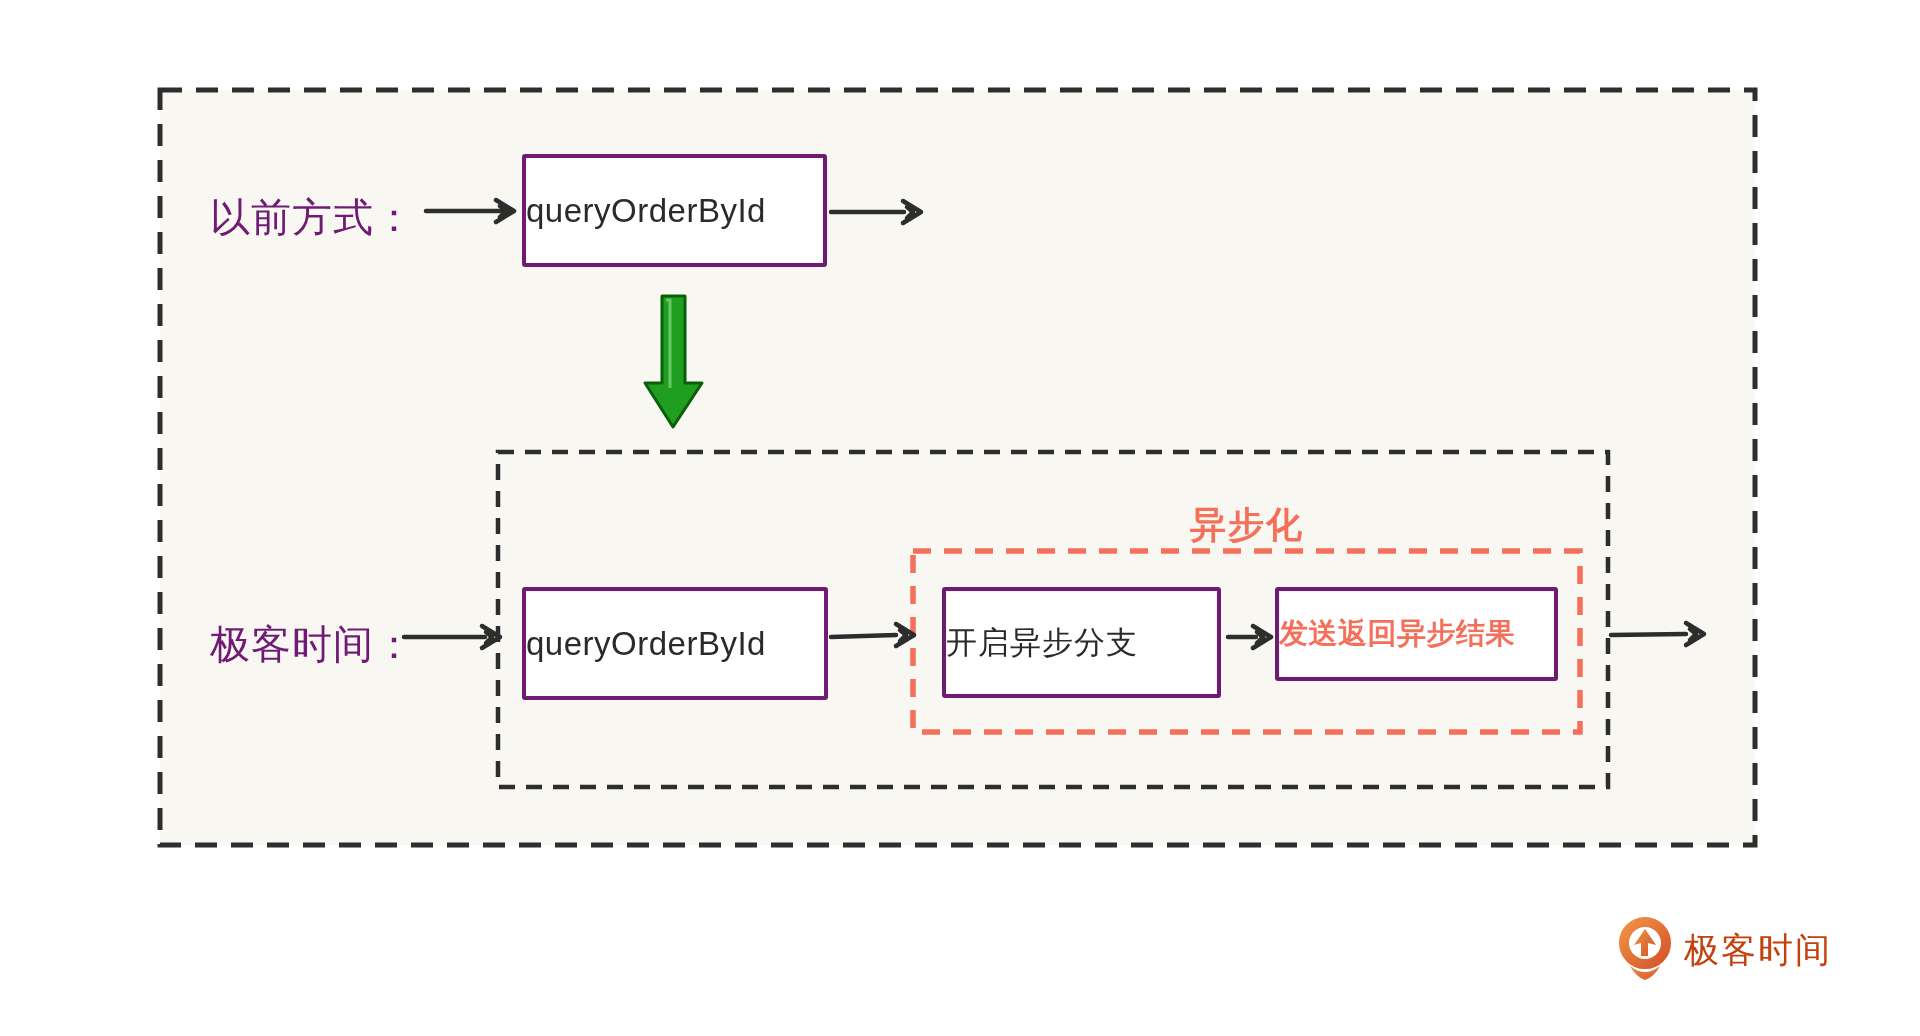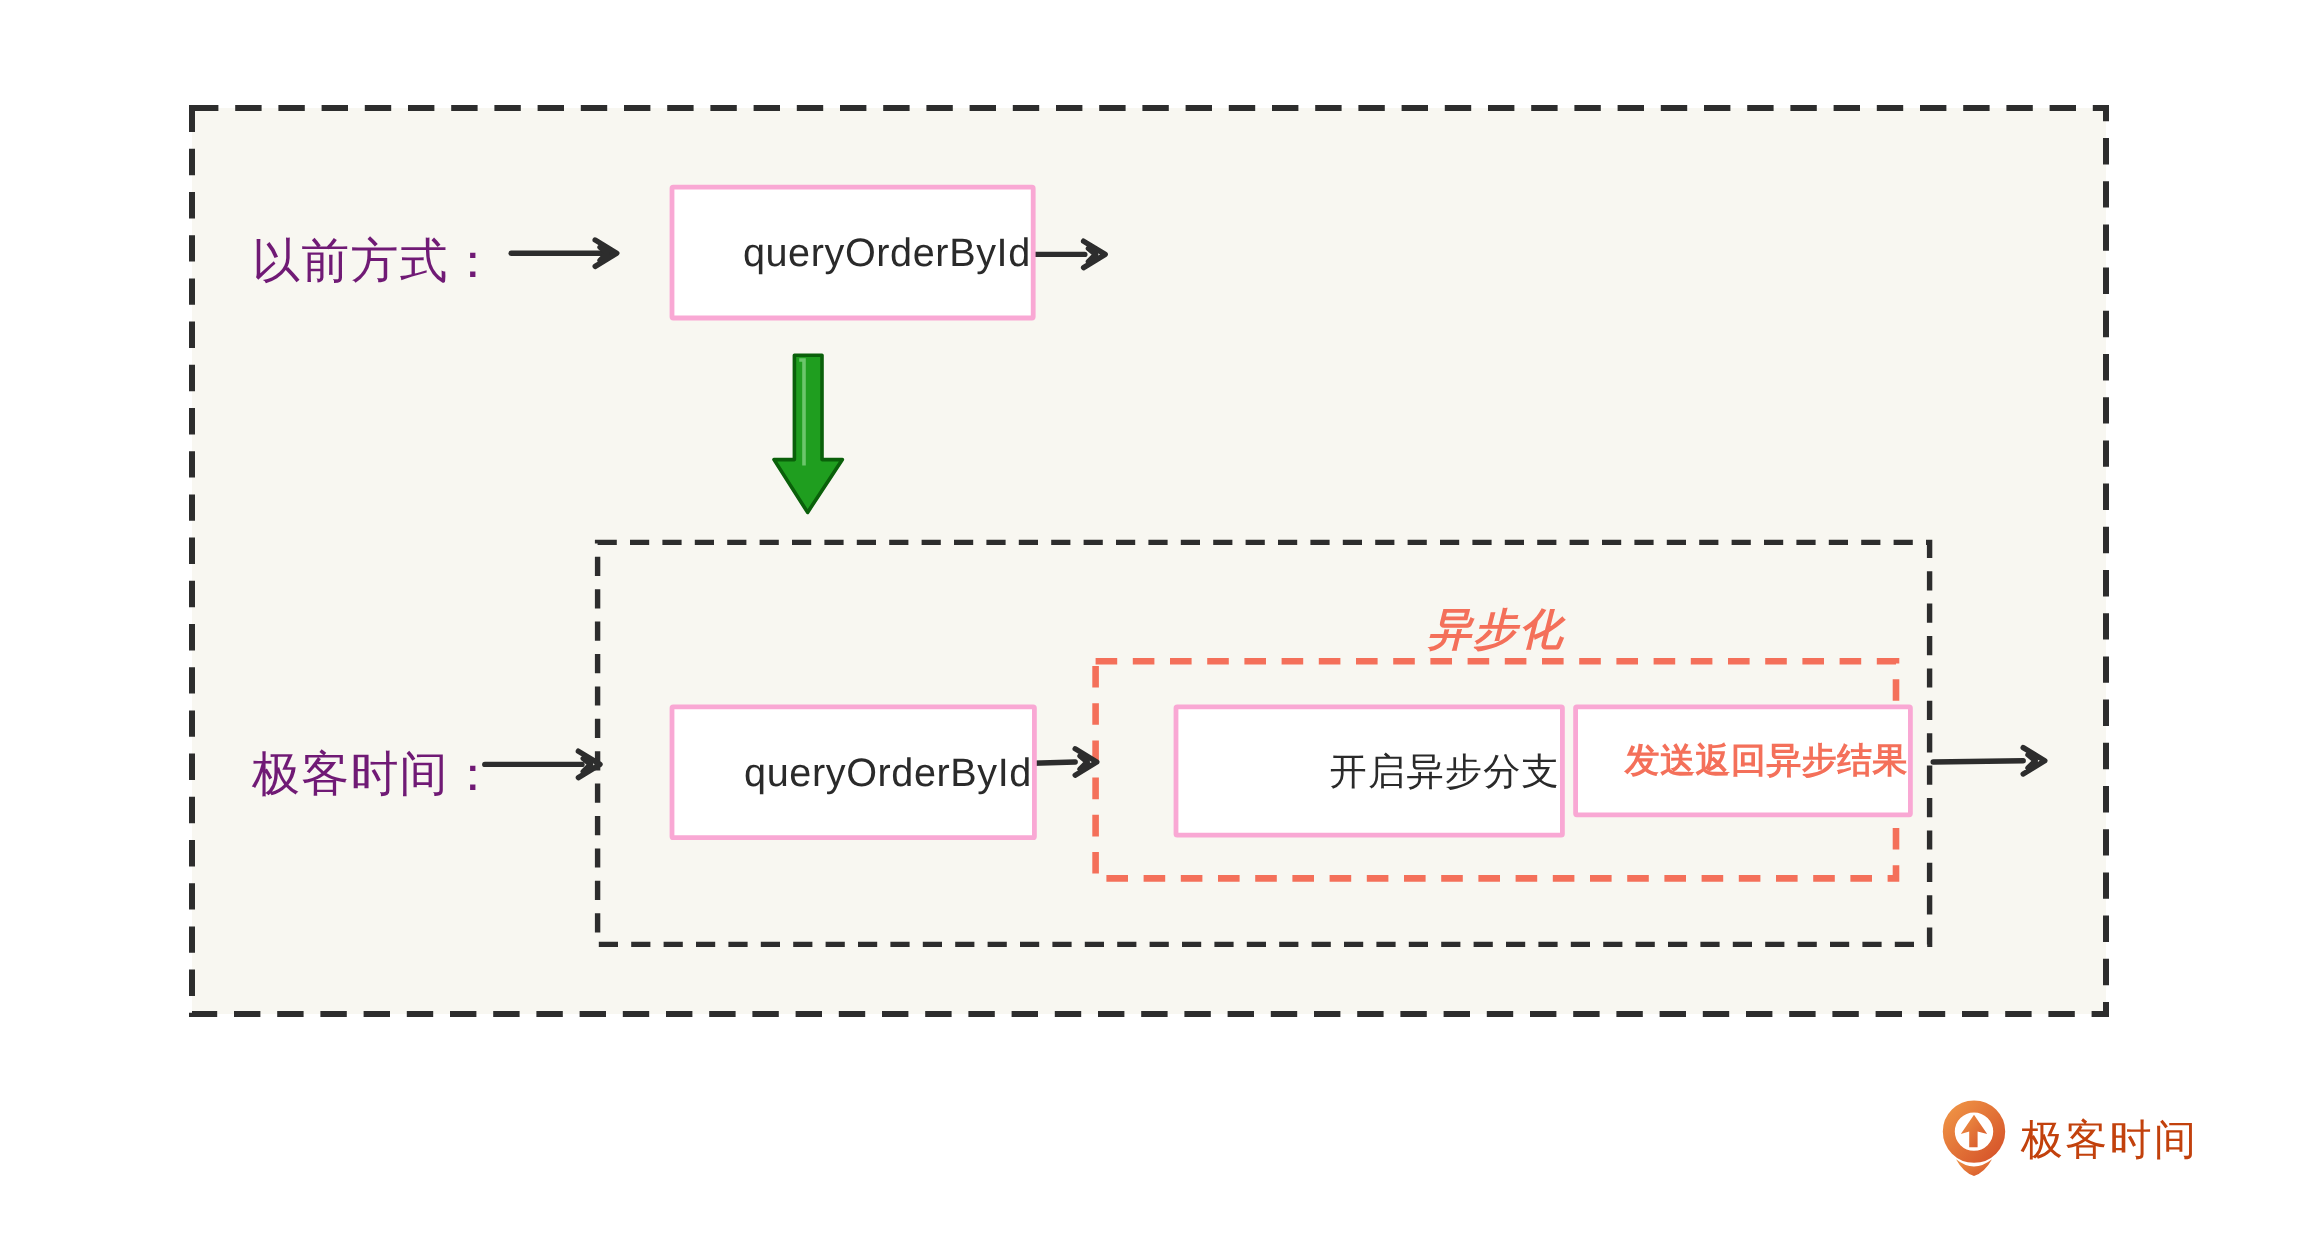--- a/index.html
+++ b/index.html
@@ -1,35 +1,33 @@
 <!DOCTYPE html>
 <html><head>
 <meta charset="utf-8">
 <style>
   html,body{margin:0;padding:0;background:#ffffff;}
   body{font-family:"Liberation Sans","DejaVu Sans",sans-serif;}
   .stage{position:relative;width:1920px;height:1036px;background:#ffffff;overflow:hidden;}
   .strokes{position:absolute;left:0;top:0;width:1920px;height:1036px;}
   .node{
-    position:absolute;background:#ffffff;border:4px solid #f9a8d4;border-radius:3px;
-    display:flex;align-items:center;justify-content:flex-end;box-sizing:border-box;
+    position:absolute;background:#ffffff;border:4px solid #701a75;border-radius:3px;
+    display:flex;align-items:center;justify-content:flex-start;box-sizing:border-box;
     color:#2a2a2a;
-    margin-left:36px;
   }
   .node-query{font-size:33px;letter-spacing:0.5px;}
   .node-cn{font-size:31px;letter-spacing:1px;}
   .node-accent{font-size:29px;font-weight:bold;color:#f4705a;letter-spacing:0.5px;}
   .row-label{
     position:absolute;font-size:40px;color:#701a75;font-weight:500;letter-spacing:1px;
     white-space:nowrap;
   }
   .asyncify-label{
     position:absolute;font-size:36px;font-weight:bold;color:#f4705a;letter-spacing:2px;
     white-space:nowrap;
-    font-style:italic;
   }
   .logo{
     position:absolute;left:1616px;top:914px;display:flex;align-items:center;gap:10px;
   }
   .logo-text{font-size:35px;color:#c2410c;font-weight:500;letter-spacing:2px;white-space:nowrap;}
 </style>
 </head>
 <body>
 
 <div class="stage">
@@ -86,21 +84,21 @@
   <div class="asyncify-label" style="left:1190px;top:501px;">异步化</div>
 
   <div class="node node-query" style="left:522px;top:154px;width:305px;height:113px;">
     <span>queryOrderById</span>
   </div>
 
   <div class="node node-query" style="left:522px;top:587px;width:306px;height:113px;">
     <span>queryOrderById</span>
   </div>
 
-  <div class="node node-cn" style="left:942px;top:587px;width:326px;height:111px;">
+  <div class="node node-cn" style="left:942px;top:587px;width:279px;height:111px;">
     <span>开启异步分支</span>
   </div>
 
   <div class="node node-accent" style="left:1275px;top:587px;width:283px;height:94px;">
     <span>发送返回异步结果</span>
   </div>
 
   <div class="logo">
     <svg width="58" height="72" viewBox="0 0 58 72">
       <circle cx="29" cy="29" r="21" fill="none" stroke="url(#grad2)" stroke-width="10"></circle>

